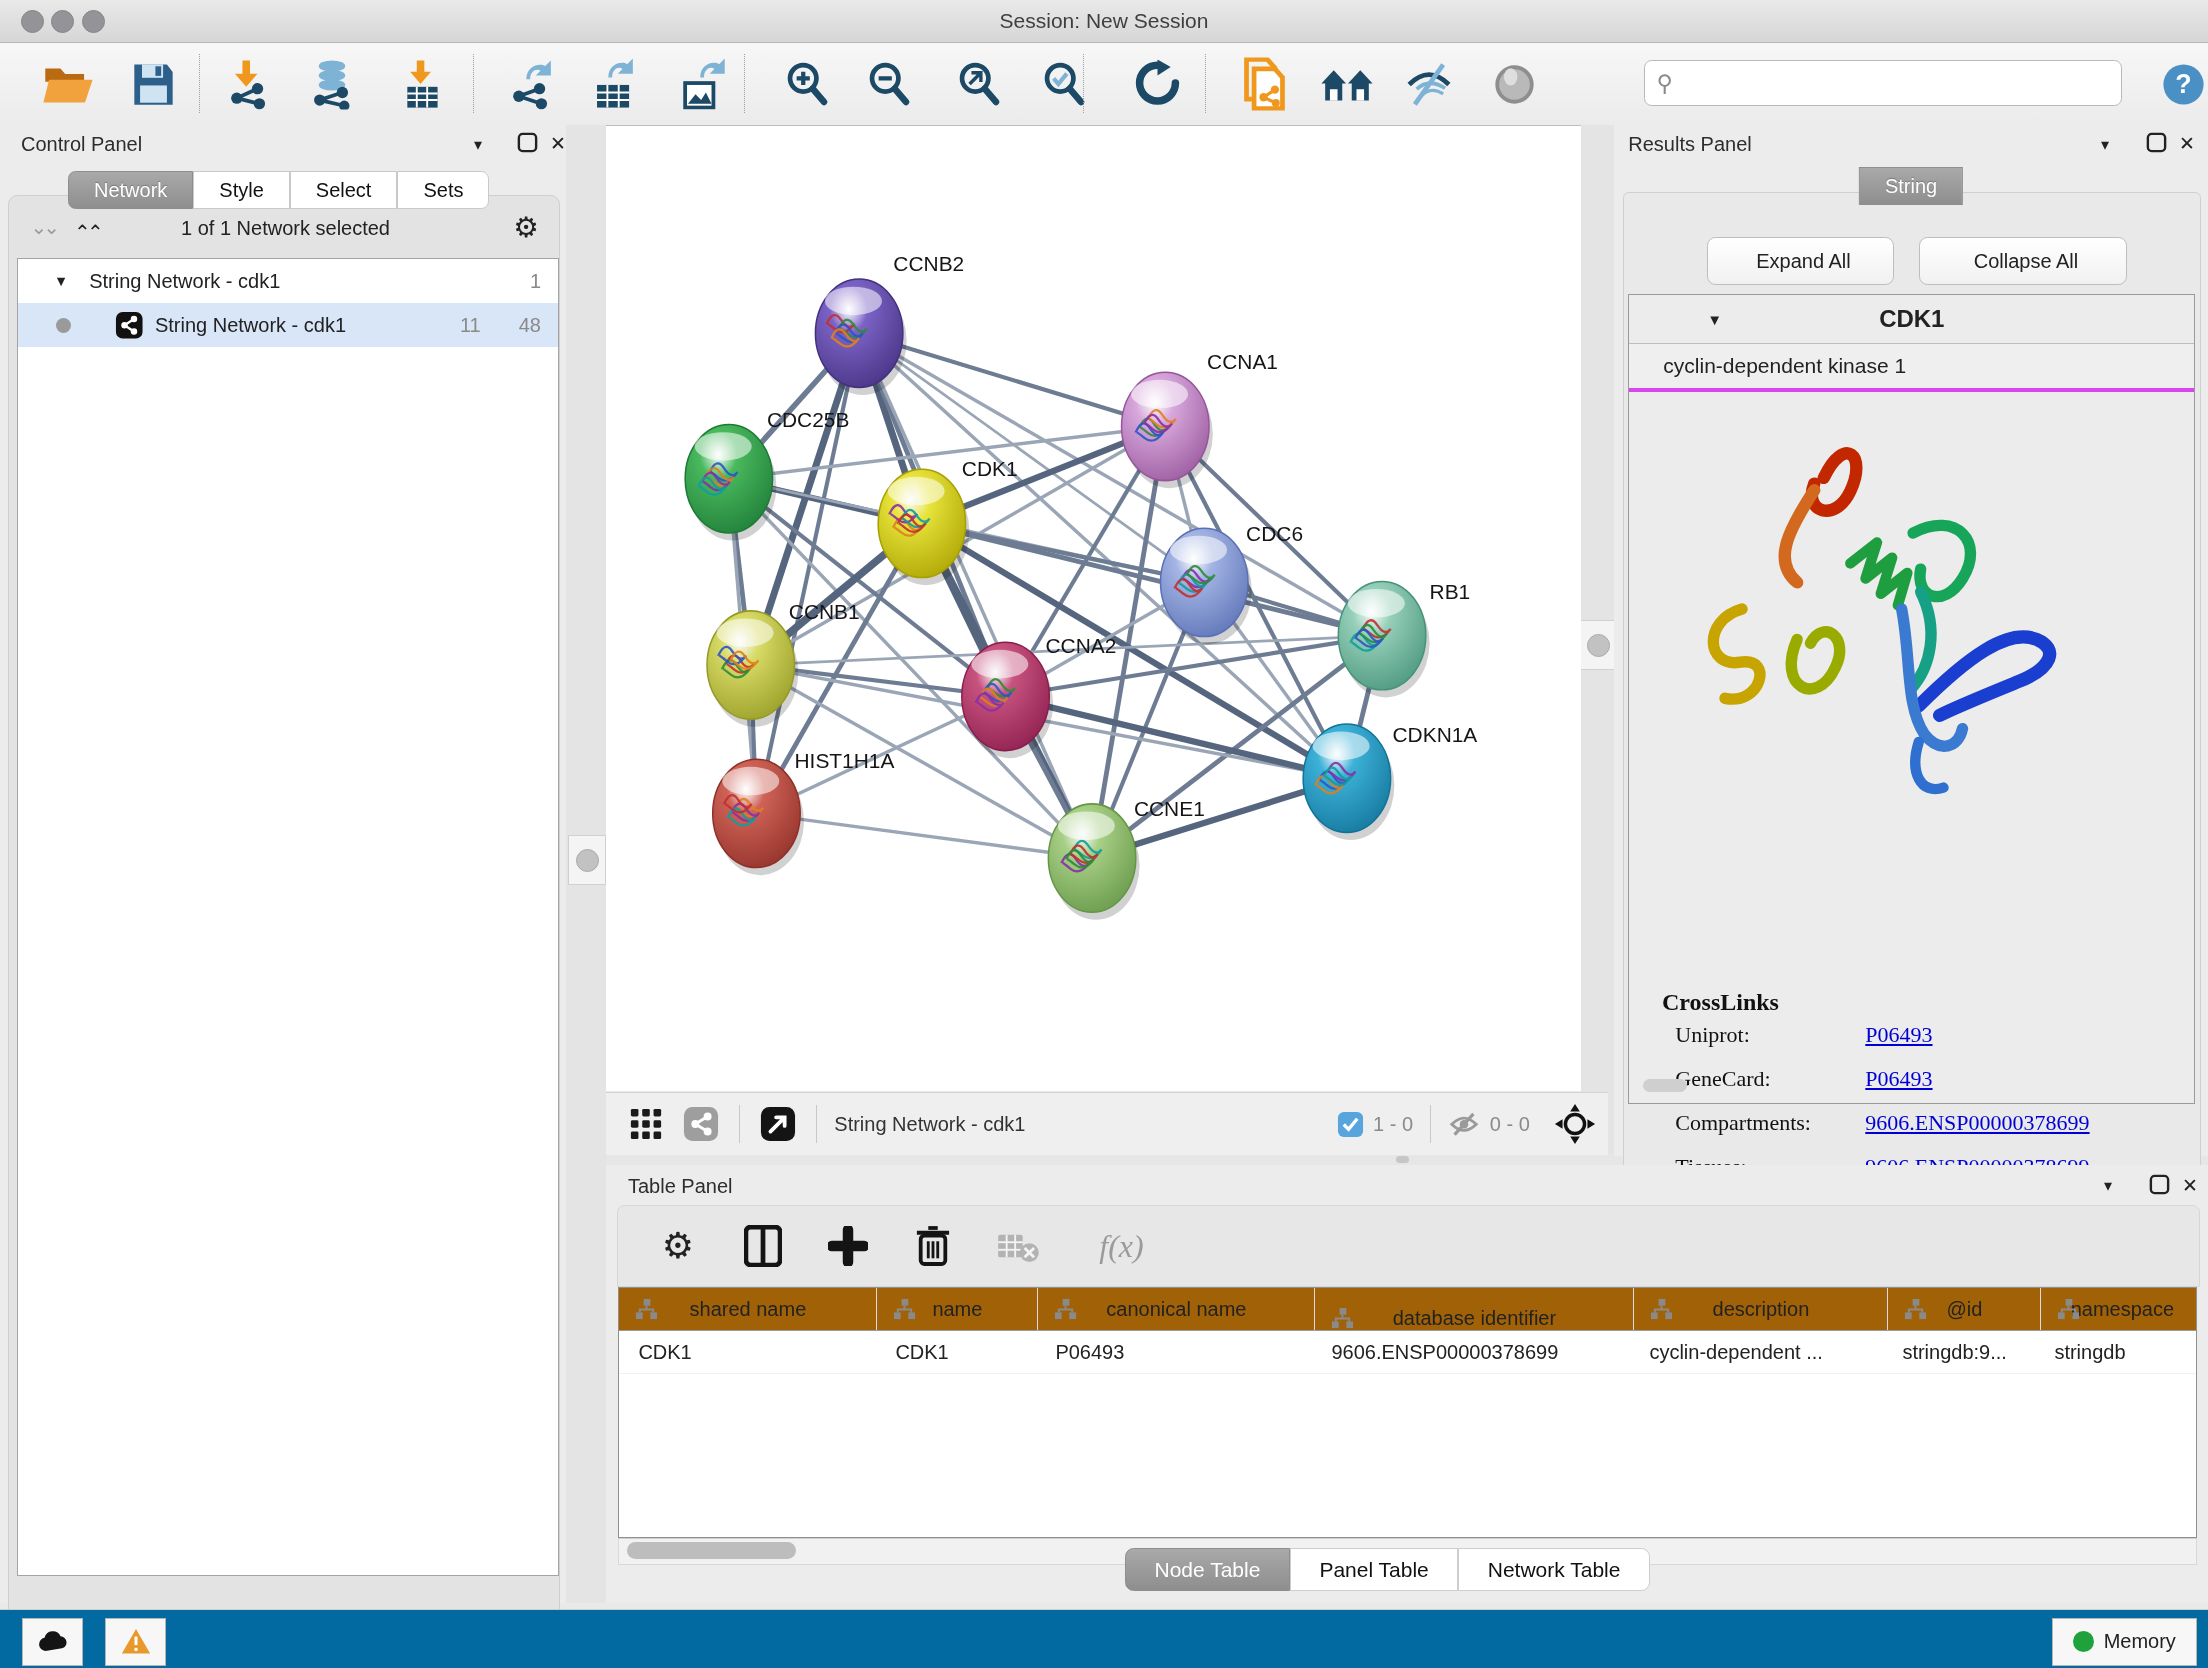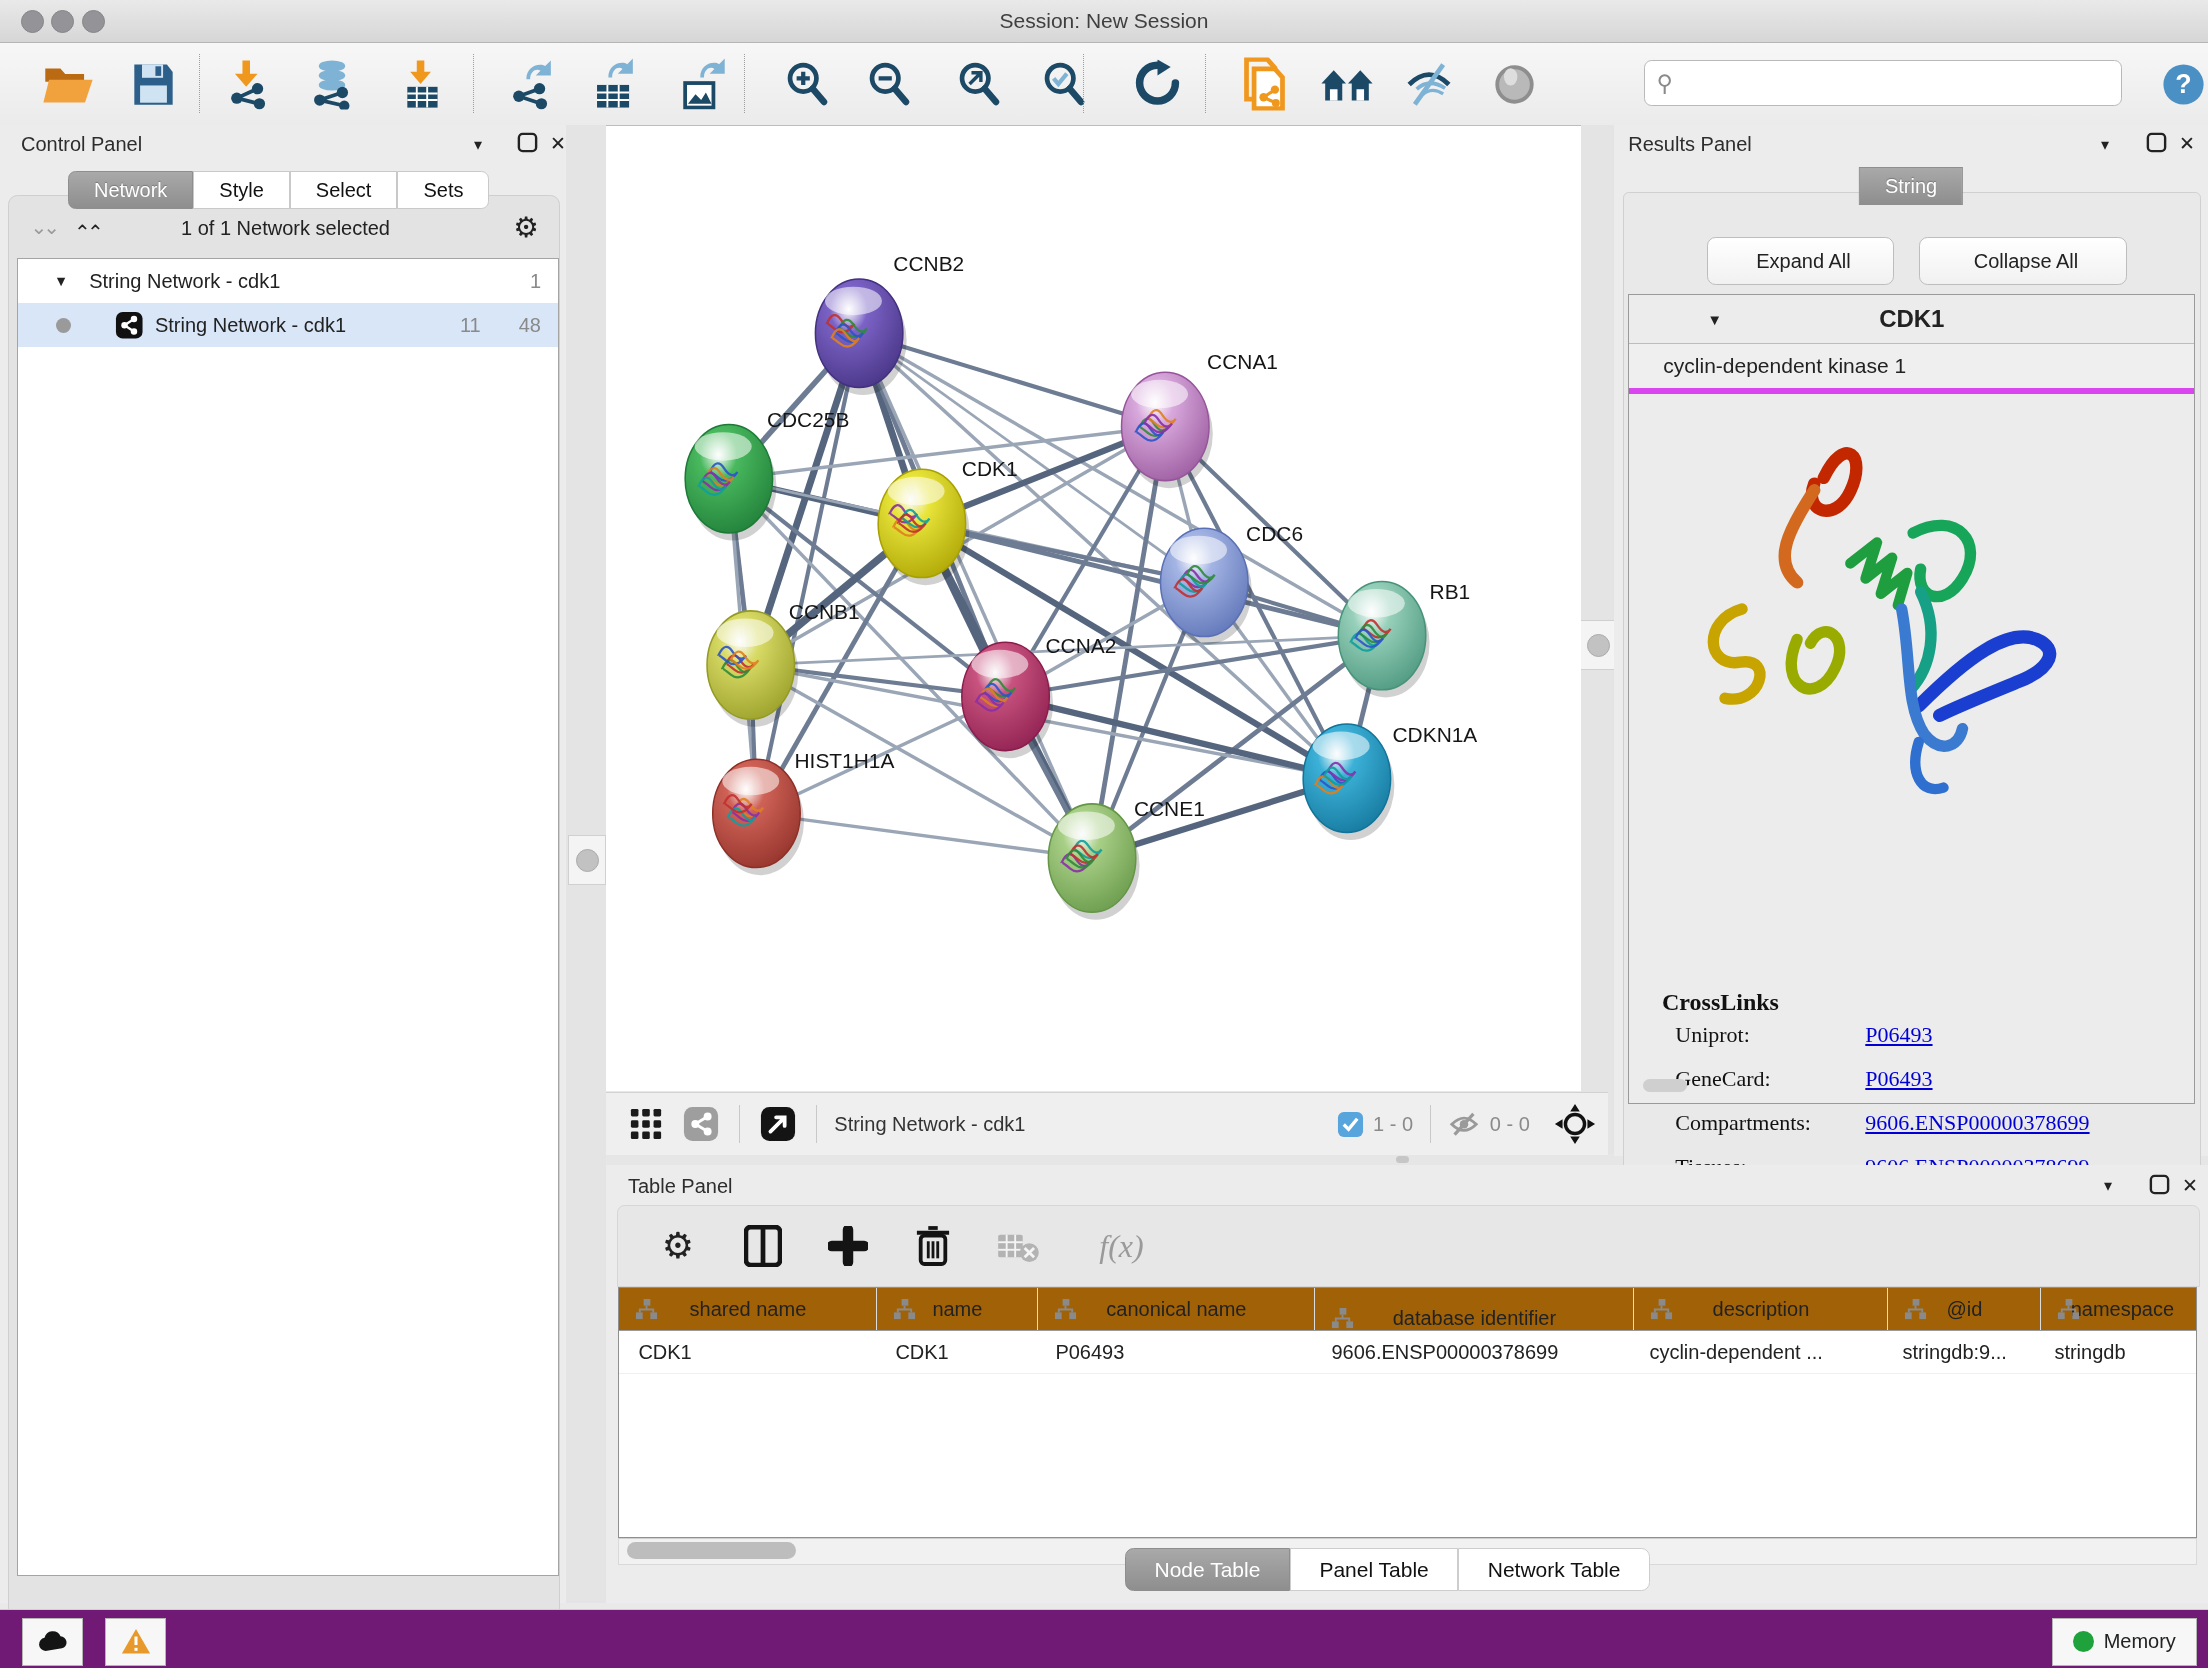--- a/index.html
+++ b/index.html
@@ -41,21 +41,21 @@
   #h-gutter{left:606px;top:1154px;width:1603px;height:11.4px;background:#e6e6e6;}
   .knob{position:absolute;background:#f4f4f4;border:1px solid #d0d0d0;display:flex;align-items:center;justify-content:center;}
   .knob i{display:block;width:21px;height:21px;border-radius:50%;background:#c2c2c2;border:1px solid #ababab;}
   
   #results-panel{left:1614px;top:125px;width:594px;height:1031px;background:#ececec;}
   #rp-tab{position:absolute;left:50%;top:42px;transform:translateX(-50%);}
   #rp-box{left:8.6px;top:67px;width:576px;height:1003px;background:#e9e9e9;border:1px solid #d0d0d0;border-radius:5.7px;}
   .rp-btn{position:absolute;top:112px;height:46px;background:linear-gradient(#fff,#f1f1f1);border:1px solid #bdbdbd;border-radius:8.6px;font-size:20px;display:flex;align-items:center;justify-content:center;padding-left:6px;}
   #rp-card{left:14.3px;top:169px;width:565px;height:808px;border:1.9px solid #9a9a9a;background:#ececec;}
   #rp-card-head{left:0;top:0;width:100%;height:48px;background:#ececec;border-bottom:1px solid #bdbdbd;display:flex;align-items:center;justify-content:center;font-weight:bold;font-size:24px;}
-  #rp-desc{left:0;top:49px;width:100%;height:44px;background:#efefef;border-bottom:6px solid #d946ef;display:flex;align-items:center;font-size:21px;}
+  #rp-desc{left:0;top:49px;width:100%;height:44px;background:#efefef;border-bottom:4px solid #d946ef;display:flex;align-items:center;font-size:21px;}
   #crosslinks{left:46px;top:694px;font-family:"Liberation Serif","DejaVu Serif",serif;font-size:22px;color:#111;}
   .cl-row{display:flex;height:44px;}
   .cl-label{width:190px;}
   .cl-val a{color:#0000d6;text-decoration:underline;}
   #rp-scroll{left:13.3px;top:784px;width:44px;height:13.3px;background:#cfcfcf;border-radius:6.7px;}
   
   #table-panel{left:606px;top:1165px;width:1603px;height:438px;background:#ececec;}
   #tp-toolbar{left:10.5px;top:40px;width:1581px;height:80px;background:#e7e7e7;border:1px solid #d6d6d6;border-radius:7.6px 7.6px 0 0;display:flex;align-items:center;}
   .tp-icon{margin-left:36px;display:flex;align-items:center;justify-content:center;width:49px;height:49px;}
   #tp-table{left:12.4px;top:122px;width:1577px;height:249px;background:#fff;border:1.9px solid #8f8f8f;overflow:hidden;}
@@ -65,21 +65,21 @@
   #tp-row{display:flex;height:42px;border-bottom:1px solid #f0f0f0;}
   .td{flex:none;display:flex;align-items:center;padding-left:19px;font-size:20px;box-sizing:border-box;}
   #tp-hscroll{left:12.4px;top:373px;width:1577px;height:25px;background:#f1f1f1;border:1px solid #d9d9d9;border-top:1px solid #cfcfcf;}
   #tp-hthumb{left:7.6px;top:2.9px;width:169px;height:17px;background:#bdbdbd;border-radius:8.6px;}
   #tp-tabs{left:519px;top:383px;white-space:nowrap;}
   .tab2{display:inline-block;padding:8.6px 28.5px;font-size:21px;background:#fff;border:1px solid #cdcdcd;color:#111;}
   .tab2.sel{background:linear-gradient(#a9a9a9,#8e8e8e);color:#fff;border-color:#8e8e8e;}
   .tab2:first-child{border-radius:8.6px 0 0 8.6px;}
   .tab2:last-child{border-radius:0 8.6px 8.6px 0;}
   
-  #statusbar{left:0;top:1609px;width:2208px;height:59px;background:#701a75;border-top:1px solid #cfcfcf;text-decoration:underline;}
+  #statusbar{left:0;top:1609px;width:2208px;height:59px;background:#0369a1;border-top:1px solid #cfcfcf;text-decoration:underline;}
   .sb-btn{position:absolute;top:7.6px;height:46px;background:#f7f7f7;border:1px solid #b5b5b5;display:flex;align-items:center;justify-content:center;}
   #memory-btn{left:2052px;width:143px;font-size:20px;gap:9.5px;}
   #memory-btn .dot{width:21px;height:21px;border-radius:50%;background:#1fa23c;}
   svg{display:block;}
   .net-label{font-size:22px;fill:#151515;font-family:"Liberation Sans","DejaVu Sans",sans-serif;}
 </style>
 </head>
 <body>
 
 <div id="app">

